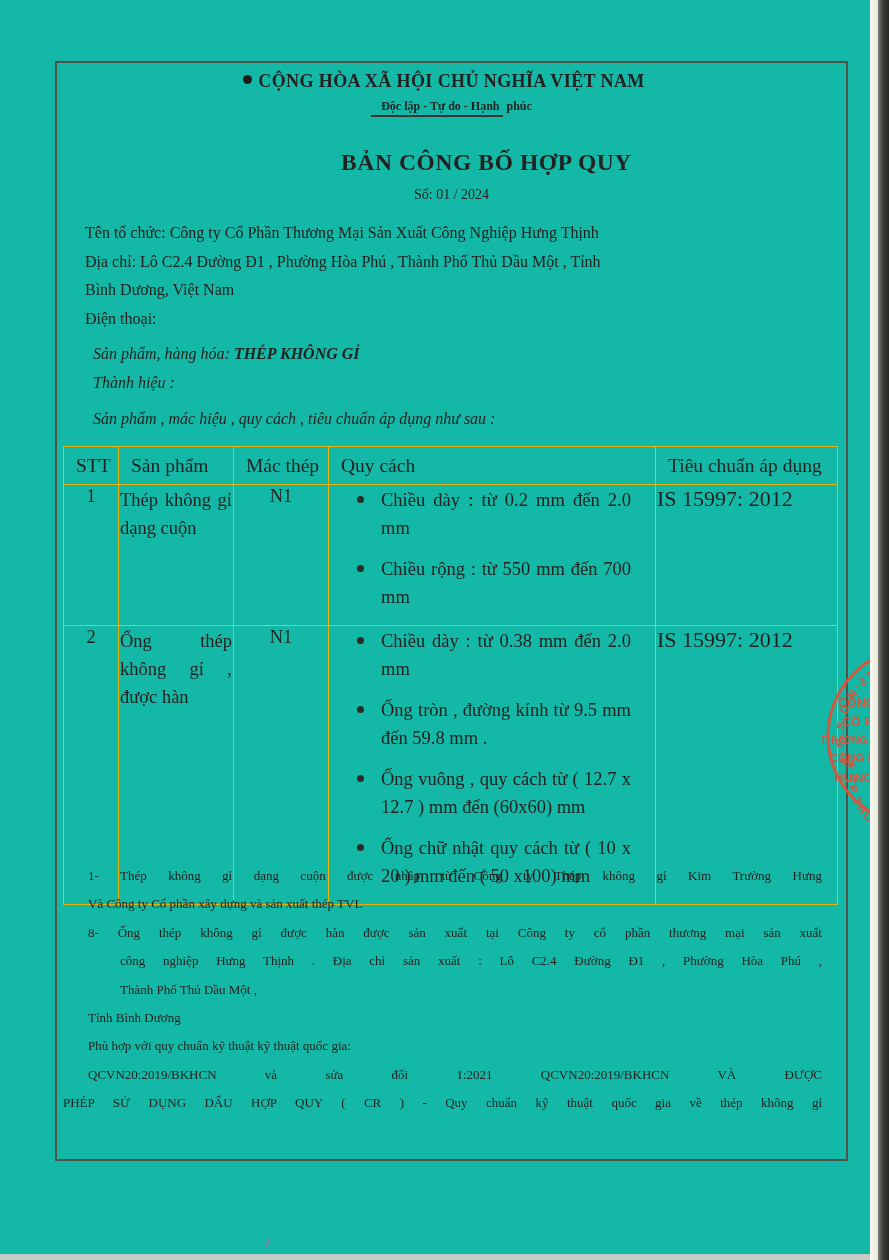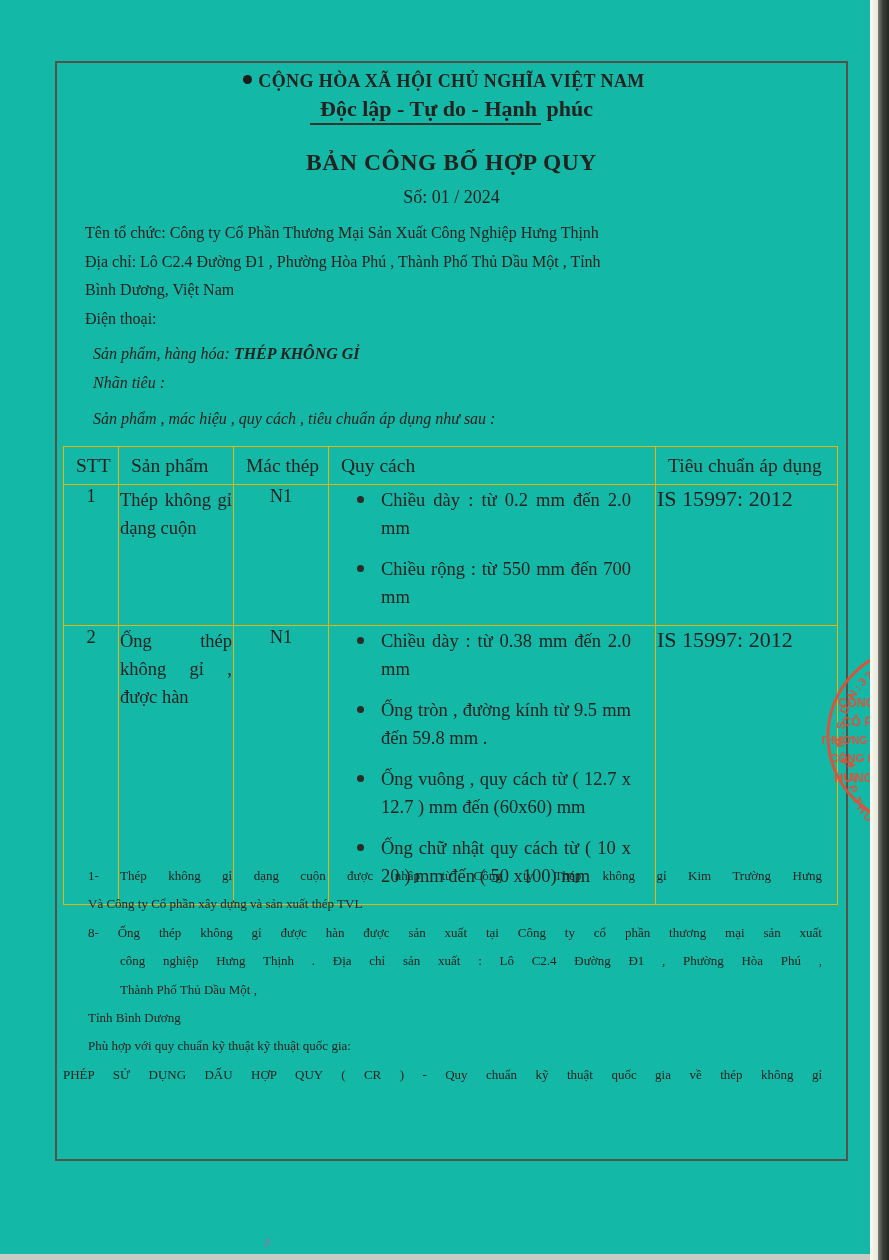--- a/index.html
+++ b/index.html
@@ -25,25 +25,25 @@
     transform:rotate(18deg);opacity:.75;z-index:4;}
 
   
   .frame{position:absolute;left:55px;top:61px;width:793px;height:1100px;
     border:2px solid #53524b;box-sizing:border-box;}
 
   .center{text-align:center;}
   .nat-title{position:absolute;top:8px;left:0;width:100%;
     font-size:18px;font-weight:bold;letter-spacing:.4px;}
   .motto-wrap{position:absolute;top:33px;left:0;width:100%;}
-  .motto{display:inline-block;font-size:22px;font-weight:bold;}
+  .motto{display:inline-block;font-size:12px;font-weight:bold;}
   .motto-main{border-bottom:2.5px solid #34342f;padding:0 4px 2px 10px;}
   .doc-title{position:absolute;top:86px;left:0;width:100%;
-    font-size:23.5px;font-weight:bold;letter-spacing:.6px;}
-  .doc-no{position:absolute;top:124px;left:0;width:100%;font-size:18px;}
+    font-size:23.5px;font-weight:bold;letter-spacing:.6px;padding-left:35px;}
+  .doc-no{position:absolute;top:124px;left:0;width:100%;font-size:14px;}
 
   .info{position:absolute;top:156px;left:28px;right:14px;
     font-size:16px;line-height:28.6px;}
   .info .indent{margin-left:8px;font-style:italic;}
   .info .gap-top{margin-top:7px;}
   .bold{font-weight:bold;}
 
   table.spec{position:absolute;top:383px;left:6px;width:774px;
     border-collapse:collapse;table-layout:fixed;font-size:18.5px;}
   table.spec col.c1{width:55px;} table.spec col.c2{width:115px;}
@@ -97,21 +97,21 @@
     <div class="doc-no center">Số: 01 / 2024</div>
 
     <div class="info">
       <div>Tên tổ chức: Công ty Cổ Phần Thương Mại Sản Xuất Công Nghiệp Hưng Thịnh</div>
       <div>Địa chỉ: Lô C2.4 Đường Đ1 , Phường Hòa Phú , Thành Phố Thủ Dầu Một , Tỉnh</div>
       <div>Bình Dương, Việt Nam</div>
       <div>Điện thoại:</div>
       <div class="indent gap-top">
         <span>Sản phẩm, hàng hóa: </span><span class="bold">THÉP KHÔNG GỈ</span>
       </div>
-      <div class="indent">Nhãn tiêu :</div>
+      <div class="indent">Thành hiệu :</div>
       <div class="indent gap-top">Sản phẩm , mác hiệu , quy cách , tiêu chuẩn áp dụng như sau :</div>
     </div>
 
     <table class="spec">
       <colgroup>
           <col class="c1">
           <col class="c2">
           <col class="c3">
           <col class="c4">
           <col class="c5">
@@ -169,20 +169,21 @@
 
     <div class="notes">
       <div class="nline jline">1- Thép không gỉ dạng cuộn được nhâp từ Công ty Thép không gỉ Kim Trường Hưng</div>
       <div class="nline">Và Công ty Cổ phần xây dựng và sản xuất thép TVL</div>
       <div class="nline jline">8- Ống thép không gỉ được hàn được sản xuất tại Công ty cổ phần thương mại sản xuất</div>
       <div class="nline jline ind32">công nghiệp Hưng Thịnh . Địa chỉ sản xuất : Lô C2.4 Đường Đ1 , Phường Hòa Phú ,</div>
       <div class="nline ind32">Thành Phố Thủ Dầu Một ,</div>
       <div class="nline">Tỉnh Bình Dương</div>
       <div class="nline">Phù hợp với quy chuẩn kỹ thuật kỹ thuật quốc gia:</div>
       <div class="reg">
+        <div class="nline jline first">QCVN20:2019/BKHCN và sửa đổi 1:2021 QCVN20:2019/BKHCN VÀ ĐƯỢC</div>
         <div class="nline jline">PHÉP SỬ DỤNG DẤU HỢP QUY ( CR ) -  Quy chuẩn kỹ thuật quốc gia về thép không gỉ</div>
       </div>
     </div>
 
   </div>
 
   <div class="stamp">
     <svg width="190" height="190" viewBox="0 0 190 190">
       <circle cx="95" cy="95" r="89" fill="none" stroke="#e25038" stroke-width="3"></circle>
       <path id="arcTop" d="M 28.8 125.9 A 73 73 0 1 1 163.6 119.9" fill="none"></path>

